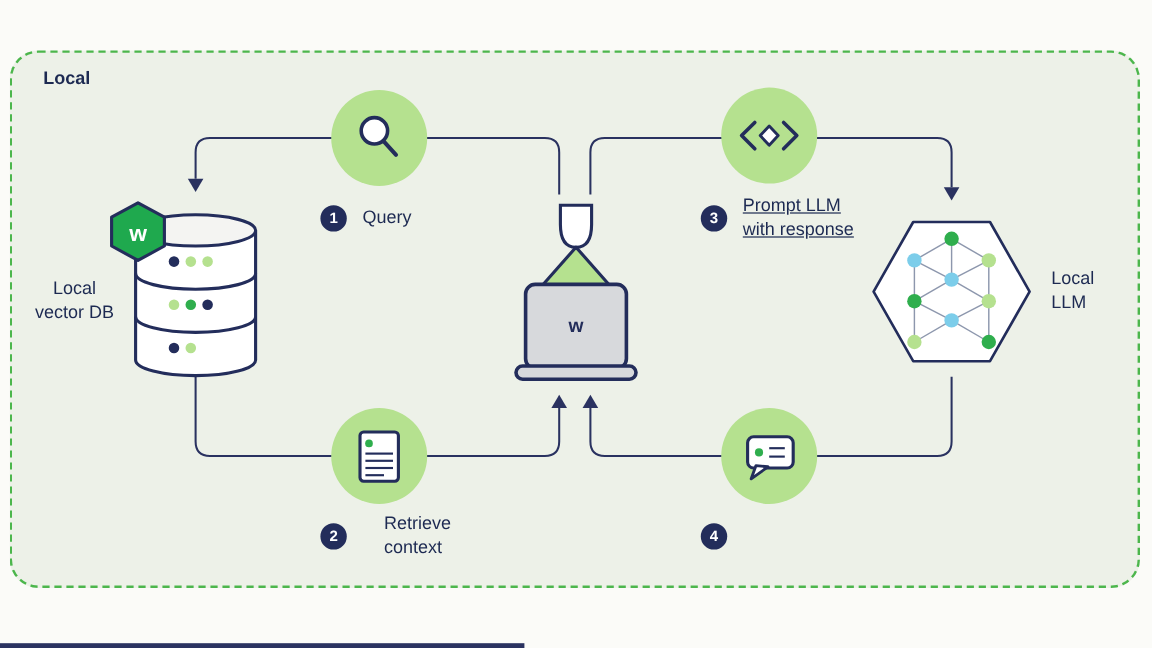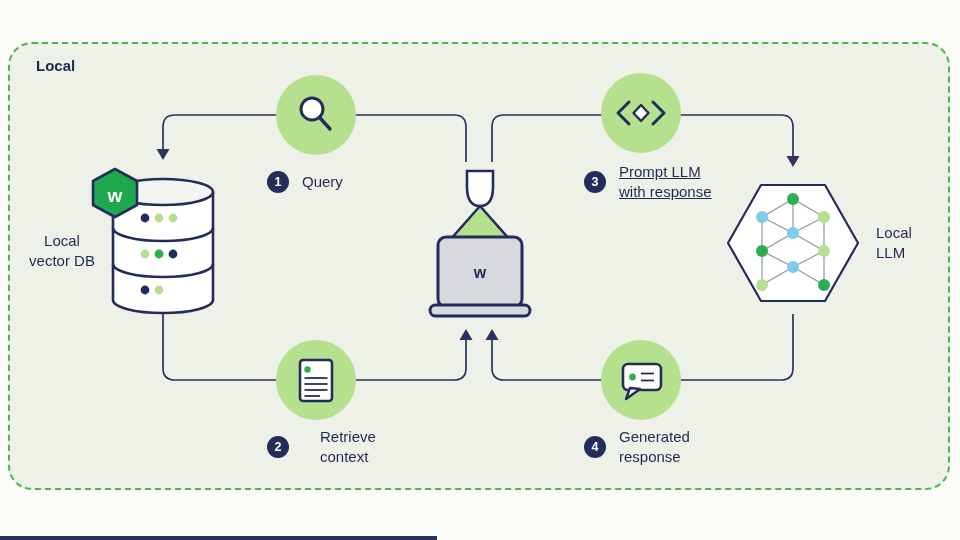--- a/index.html
+++ b/index.html
@@ -159,24 +159,20 @@
     <div>with response</div>
   </div>
 
   <div class="badge" style="left:267px;top:436px;">2</div>
   <div class="lbl" style="left:288px;top:427px;margin-left:32px;">
     <div>Retrieve</div>
     <div>context</div>
   </div>
 
   <div class="badge" style="left:584px;top:436px;">4</div>
-  <div class="lbl" style="left:619px;top:427px;">
-    <div>Generated</div>
-    <div>response</div>
-  </div>
 
   <div class="lbl center-text" style="left:18px;top:231px;width:88px;">
     <div>Local</div>
     <div>vector DB</div>
   </div>
 
   <div class="lbl" style="left:876px;top:223px;">
     <div>Local</div>
     <div>LLM</div>
   </div>

